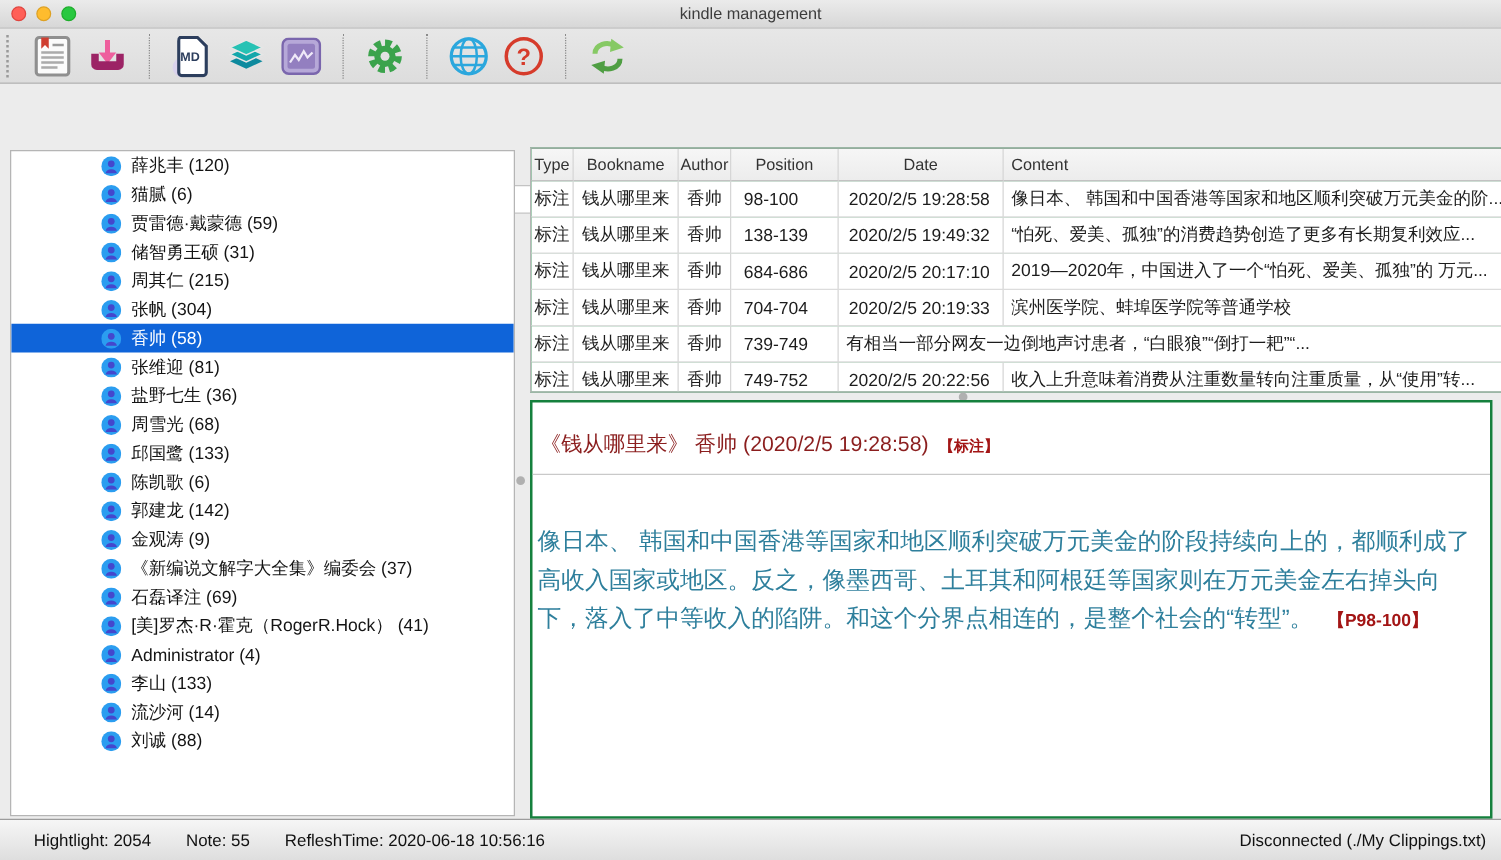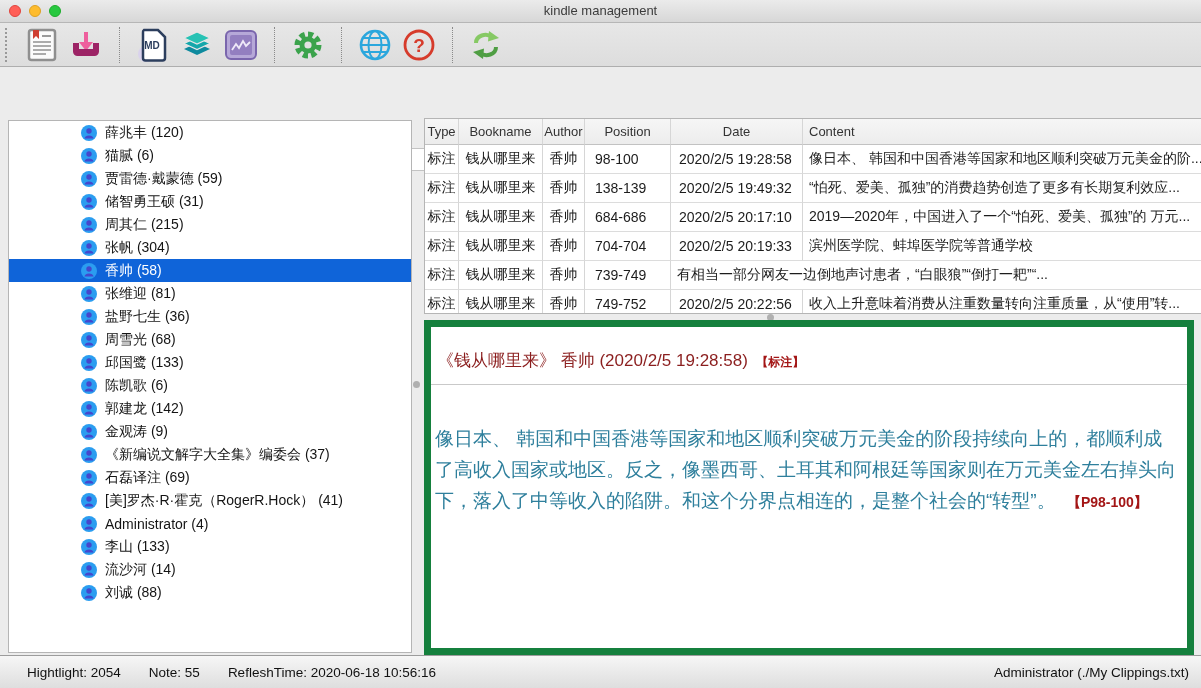--- a/index.html
+++ b/index.html
@@ -77,21 +77,21 @@
   .trow .c3{justify-content:flex-start;padding-left:10px;}
   .trow .c4{justify-content:flex-start;padding-left:8px;}
   .tscroll{position:absolute;right:0;top:0;bottom:0;width:14px;background:#fbfbfb;
     border-left:1px solid #dadada;}
   .tscroll .thumb{margin:3px 2px;width:8px;height:22px;background:#c3c3c3;border-radius:4px;}
   .hsplit-handle{position:absolute;left:767px;top:314px;width:7px;height:7px;border-radius:50%;
     background:#b0b0b0;}
 
   
   .detailpane{position:absolute;left:424px;top:320px;width:770px;height:335px;
-    background:#fff;border:7px solid #15803d;box-sizing:border-box;overflow:hidden;}
+    background:#fff;border:2px solid #15803d;box-sizing:border-box;overflow:hidden;}
   .detail-head{padding:22px 8px 12px 6px;border-bottom:1px solid #c9c9c9;}
   .detail-title{font-size:17px;color:#8b1e1e;}
   .detail-typetag{font-size:12px;color:#a31515;font-weight:bold;margin-left:4px;}
   .detail-body{margin-top:38px;padding:0 8px 0 4px;font-size:19px;line-height:31px;
     color:#2e7f9c;}
   .detail-postag{font-size:14px;color:#a31515;font-weight:bold;margin-left:6px;}
 
   
   .statusbar{position:absolute;left:0;bottom:0;width:100%;height:32px;
     border-top:1px solid #9c9c9c;background:linear-gradient(#f6f6f6,#dedede);
@@ -517,16 +517,16 @@
     <div class="detail-body">
       <span>像日本、 韩国和中国香港等国家和地区顺利突破万元美金的阶段持续向上的，都顺利成了高收入国家或地区。反之，像墨西哥、土耳其和阿根廷等国家则在万元美金左右掉头向下，落入了中等收入的陷阱。和这个分界点相连的，是整个社会的“转型”。</span>
       <span class="detail-postag">【P98-100】</span>
     </div>
   </div>
 
   <div class="statusbar">
     <span class="sb-item">Hightlight: 2054</span>
     <span class="sb-item">Note: 55</span>
     <span class="sb-item">RefleshTime: 2020-06-18 10:56:16</span>
-    <span class="sb-right">Administrator (./My Clippings.txt)</span>
+    <span class="sb-right">Disconnected (./My Clippings.txt)</span>
   </div>
 
 </div>
 
 </body></html>

